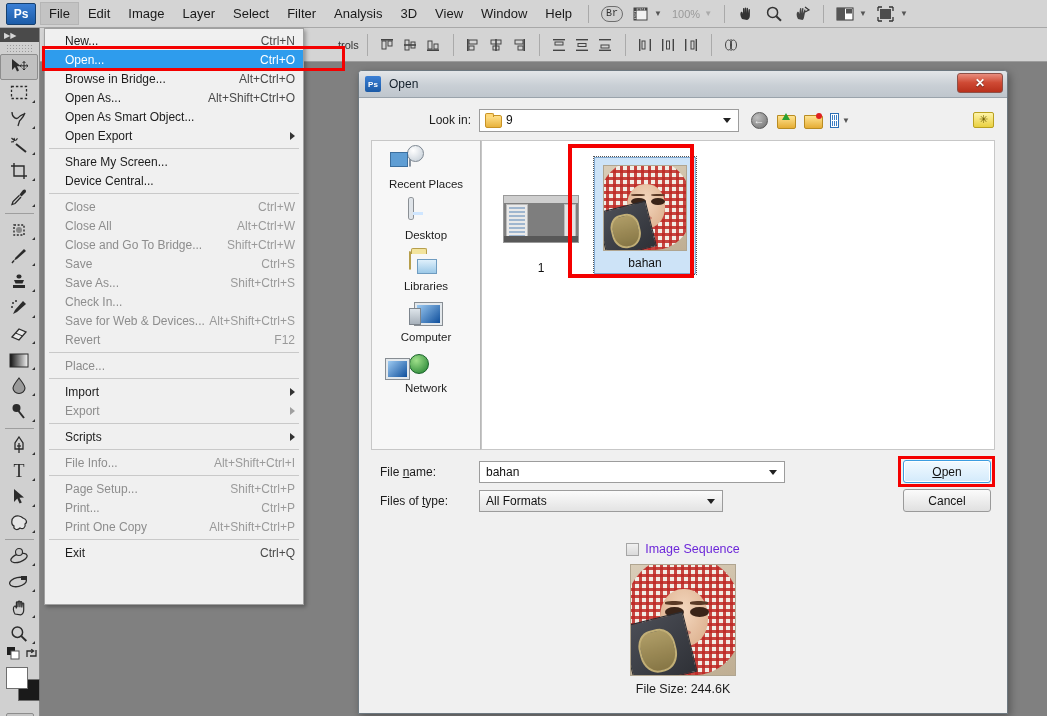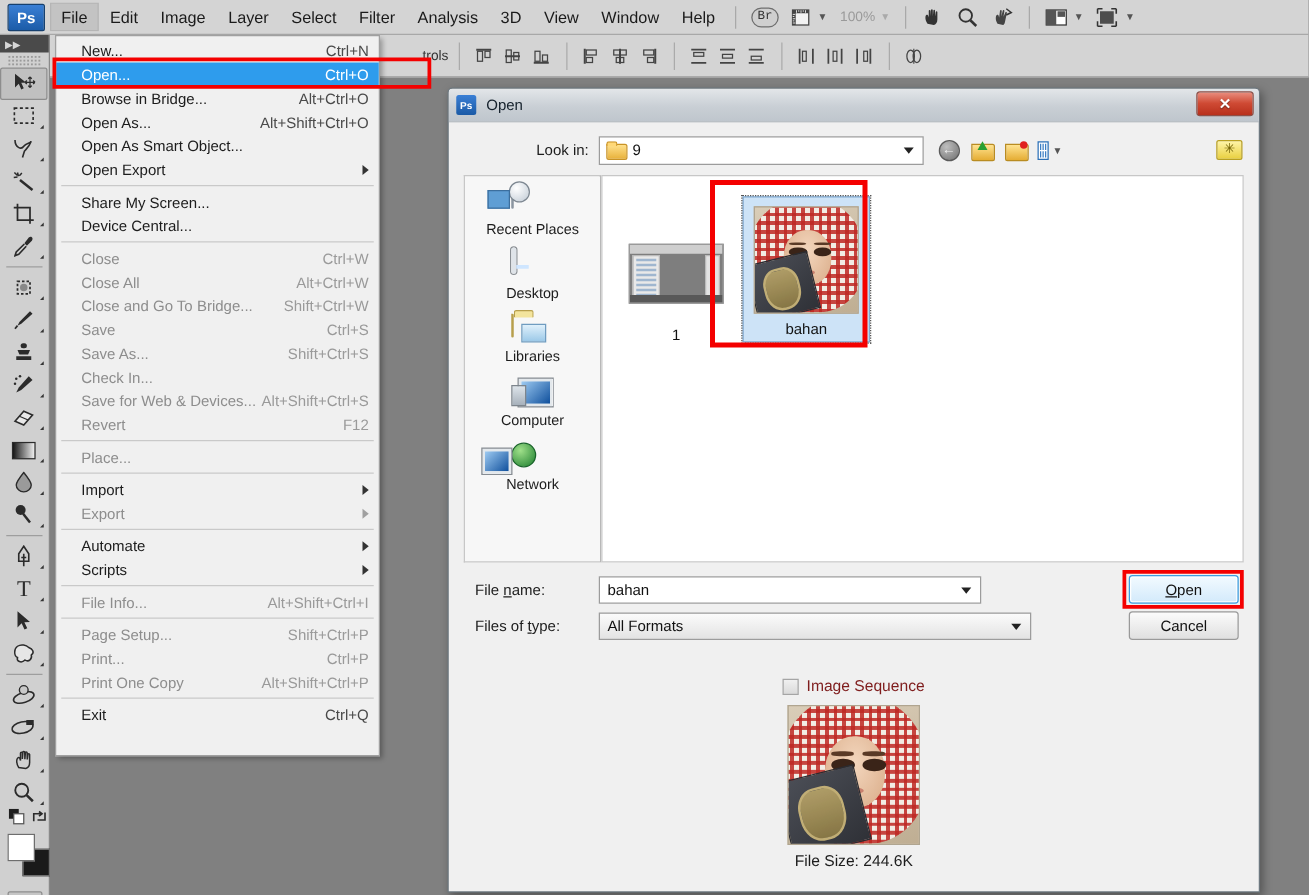--- a/index.html
+++ b/index.html
@@ -485,21 +485,21 @@
   .form-area { margin-top: 10px; position: relative; height: 72px; }
   .frow { display: flex; align-items: center; height: 24px; margin-bottom: 5px; }
   .frow .flabel { width: 108px; text-align: left; font-size: 12px; color: #1c1c1c; padding-left: 9px; }
   .fname-input {
     width: 306px; height: 22px; background: #fff;
     border: 1px solid #9c9c9c;
     display: flex; align-items: center; padding: 0 2px 0 6px;
     font-size: 12px; color: #111;
   }
   .ftype-input {
-    width: 346px; height: 22px;
+    width: 244px; height: 22px;
     background: linear-gradient(#fbfbfb, #e3e3e3);
     border: 1px solid #9c9c9c;
     display: flex; align-items: center; padding: 0 2px 0 6px;
     font-size: 12px; color: #111;
   }
   .fval { flex: 1; }
   .dlg-btn {
     position: absolute; width: 88px; height: 23px;
     font-size: 12px; color: #111;
     display: flex; align-items: center; justify-content: center;
@@ -527,21 +527,21 @@
   .seq-row {
     margin-top: 10px;
     display: flex; align-items: center; justify-content: center;
     gap: 6px;
   }
   .checkbox {
     width: 13px; height: 13px;
     background: linear-gradient(#f0f0f0, #dadada);
     border: 1px solid #a5a5a5;
   }
-  .seq-label { font-size: 12.5px; color: #7f1d1d; }
+  .seq-label { font-size: 12.5px; color: #6d28d9; }
 
   .preview-wrap {
     margin-top: 8px; display: flex; flex-direction: column; align-items: center;
   }
   .preview-img { width: 106px; height: 112px; }
   .filesize { font-size: 12.5px; color: #1c1c1c; margin-top: 6px; }
 
   .thumb-highlight {
     position: absolute; left: 568px; top: 144px;
     width: 126px; height: 134px;
@@ -991,24 +991,20 @@
     <div class="fm-row">
       <span class="fm-label">Import</span>
       <span class="fm-arrow"></span>
     </div>
     <div class="fm-row dim">
       <span class="fm-label">Export</span>
       <span class="fm-arrow"></span>
     </div>
 
     <div class="fm-sep"></div>
-    <div class="fm-row">
-      <span class="fm-label">Automate</span>
-      <span class="fm-arrow"></span>
-    </div>
     <div class="fm-row">
       <span class="fm-label">Scripts</span>
       <span class="fm-arrow"></span>
     </div>
 
     <div class="fm-sep"></div>
     <div class="fm-row dim">
       <span class="fm-label">File Info...</span>
       <span class="fm-short">Alt+Shift+Ctrl+I</span>
     </div>

